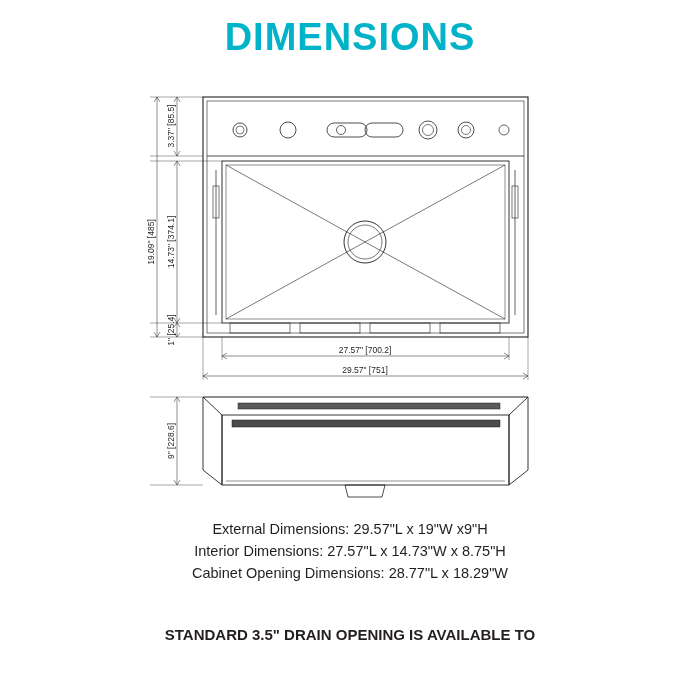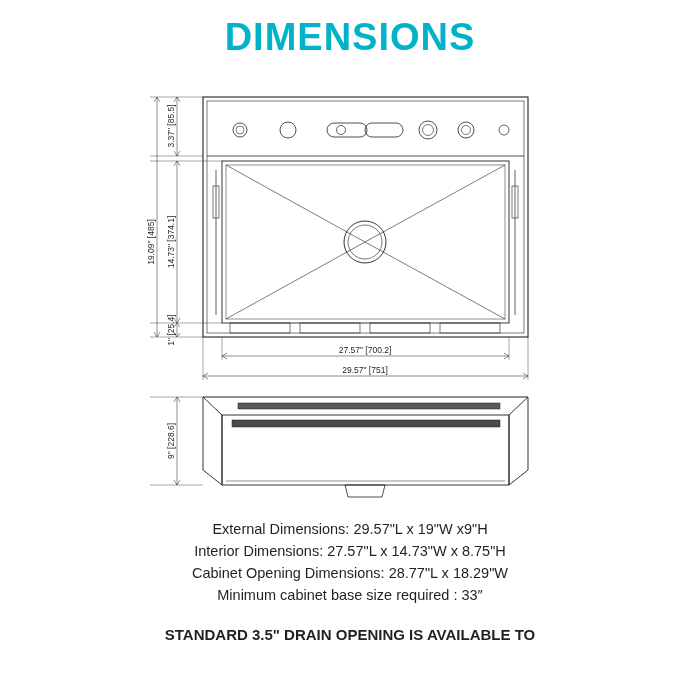--- a/index.html
+++ b/index.html
@@ -187,20 +187,19 @@
         <text x="365" y="313" text-anchor="middle">29.57" [751]</text>
         <text transform="translate(174,381) rotate(-90)" text-anchor="middle">9" [228.6]</text>
       </g>
     </svg>
   </div>
 
   <div class="specs">
     <div>External Dimensions: 29.57"L x 19"W x9"H</div>
     <div>Interior Dimensions: 27.57"L x 14.73"W x 8.75"H</div>
     <div>Cabinet Opening Dimensions: 28.77"L x 18.29"W</div>
-    <div>Minimum cabinet base size required : 33″</div>
   </div>
 
   <div class="note">
     <div>STANDARD 3.5" DRAIN OPENING IS AVAILABLE TO</div>
   </div>
 
 </div>
 
 </body></html>

